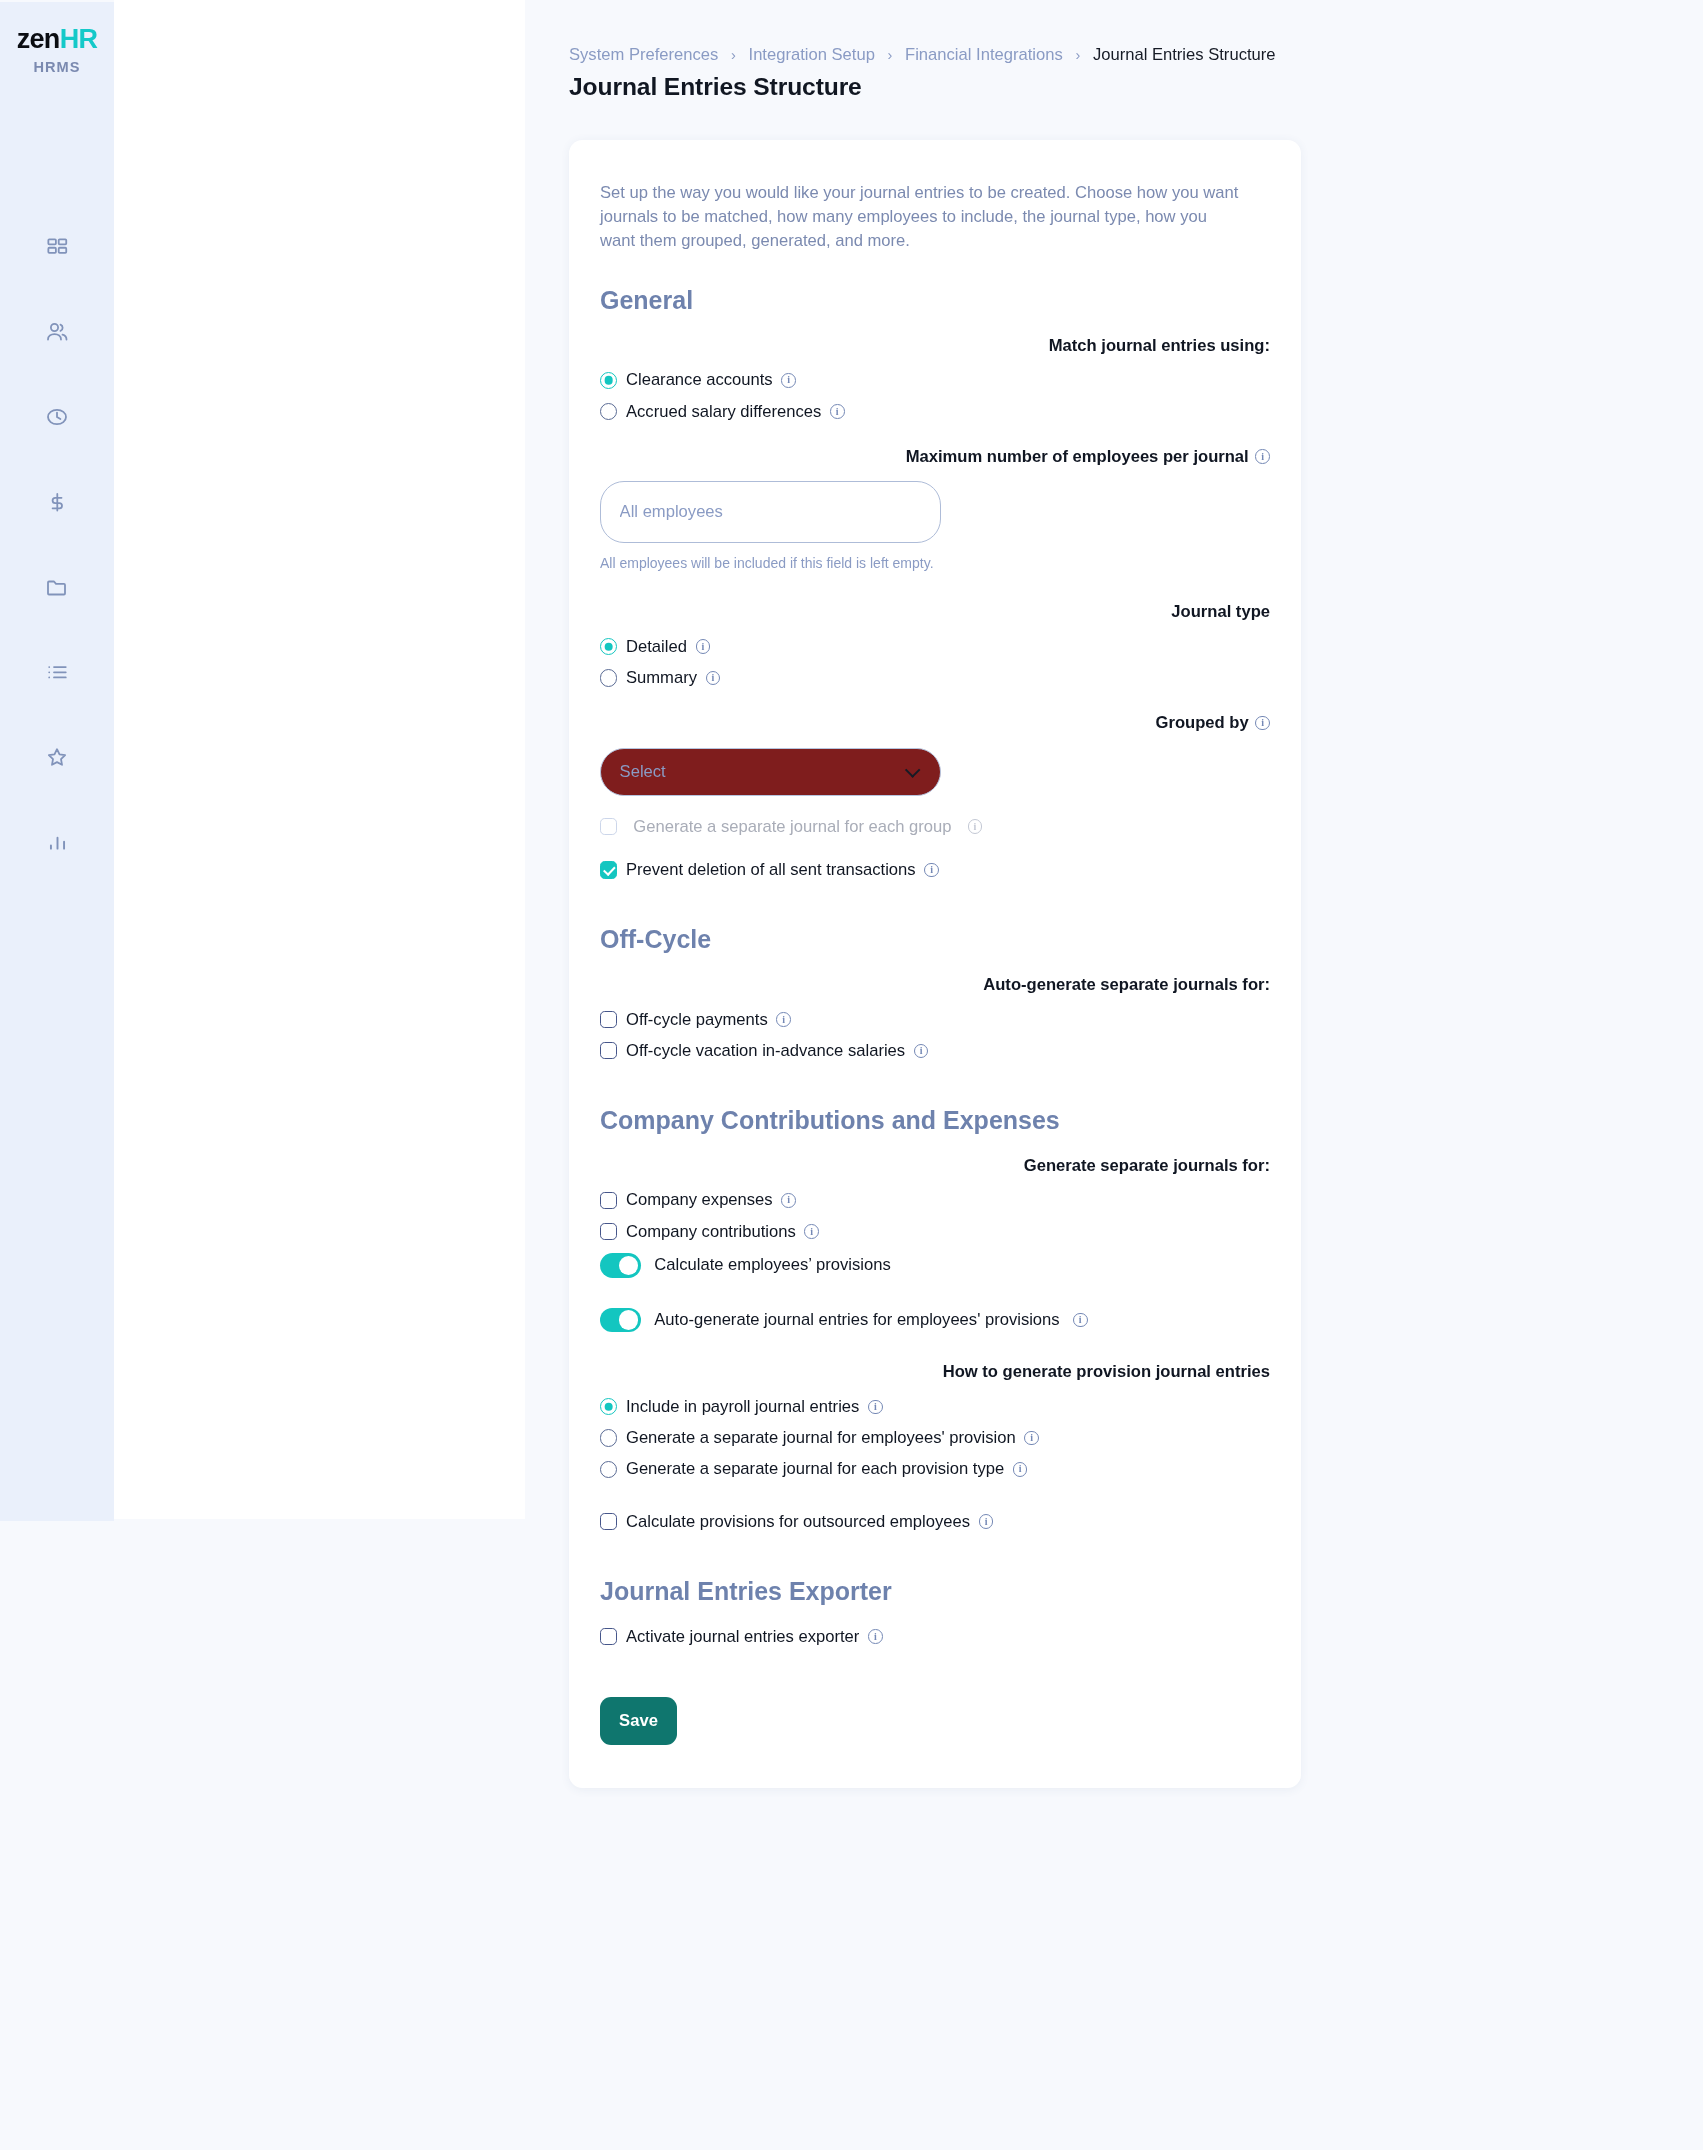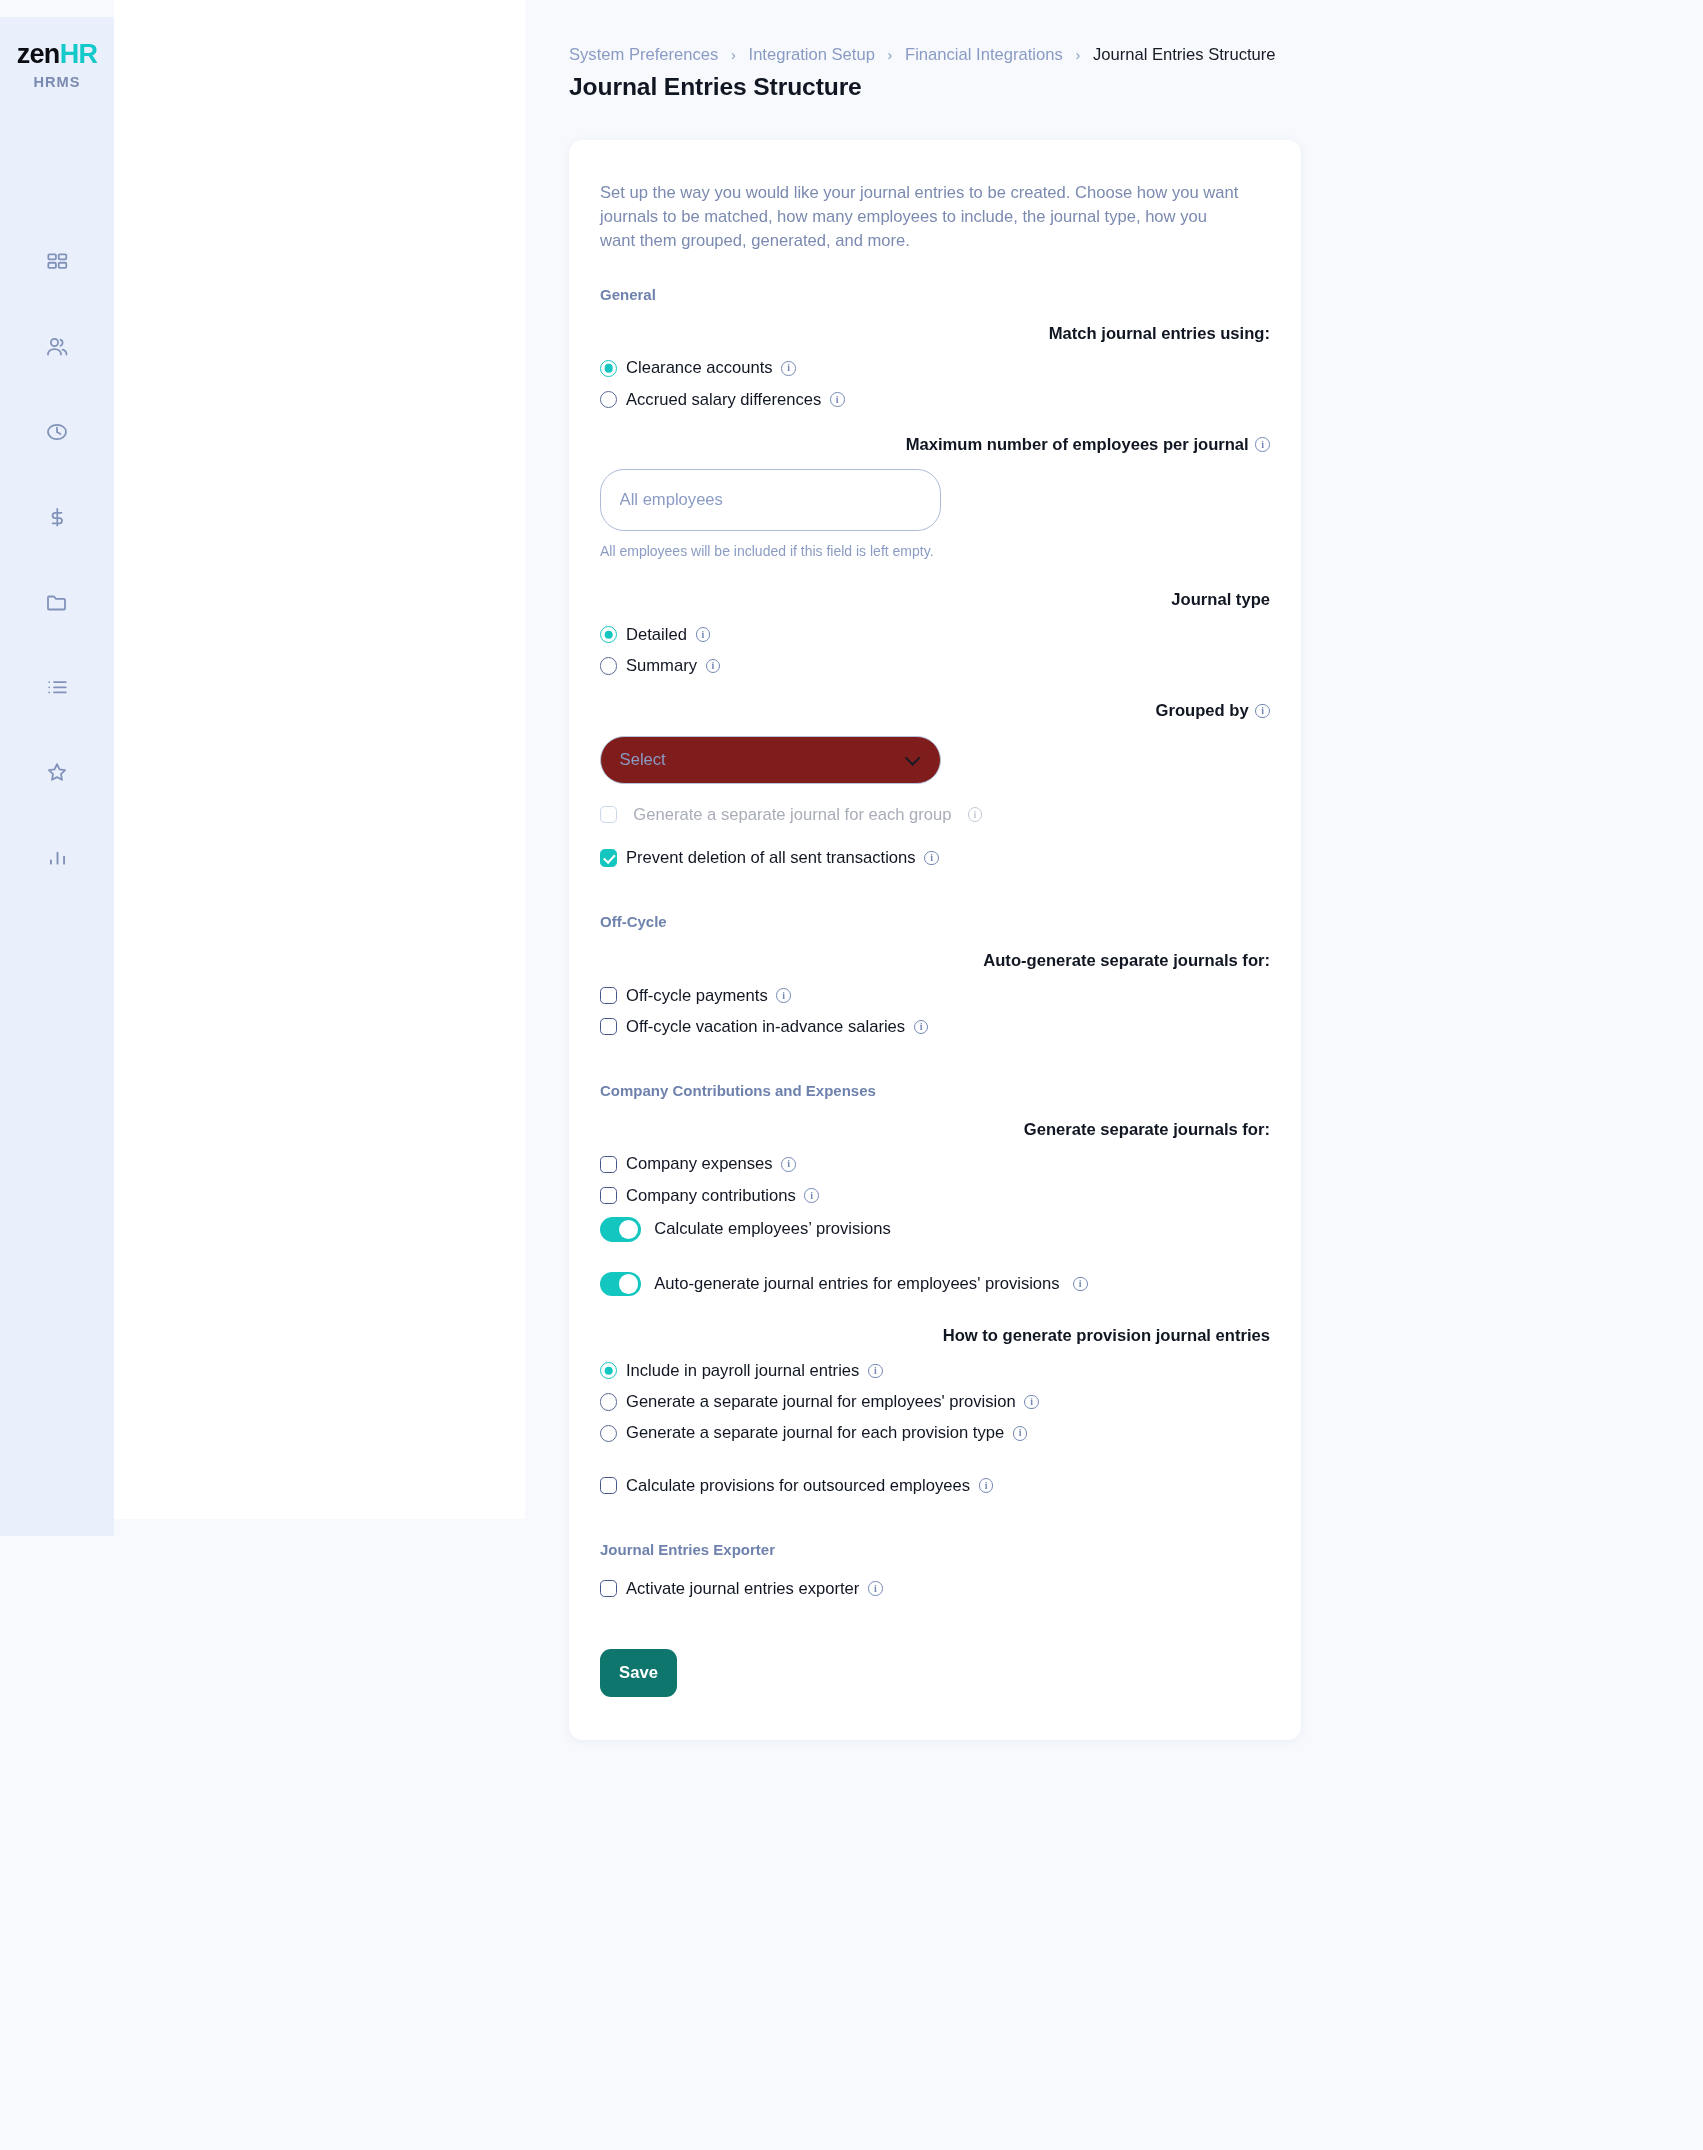--- a/index.html
+++ b/index.html
@@ -7,21 +7,21 @@
     width: 1704px;
     height: 2151px;
     background: #f7f9fd;
     font-family: "Liberation Sans", sans-serif;
     -webkit-font-smoothing: antialiased;
   }
   .app { position: relative; width: 1704px; height: 2151px; }
 
   
   .sidebar {
-    position: absolute; left: 0; top: 17px;
+    position: absolute; left: 0; top: 2px;
     width: 114px; height: 1519px;
     background: #eaf0fb;
   }
   .brand { padding-top: 24px; text-align: center; }
   .brand-logo {
     font-size: 27px; font-weight: 700; letter-spacing: -0.7px;
     line-height: 1;
   }
   .brand-zen { color: #0b0d12; }
   .brand-hr  { color: #14c9c9; }
@@ -72,21 +72,21 @@
     padding: 41px 31px 43px 31px;
   }
 
   .intro {
     font-size: 16.6px; line-height: 1.44; color: #7b8ab0;
     width: 643px;
     margin-bottom: 33px;
   }
 
   .section-title {
-    font-size: 15px; font-weight: 700; color: #6e82ad;
+    font-size: 25px; font-weight: 700; color: #6e82ad;
     margin-bottom: 21px;
   }
   .section-title.gap-top { margin-top: 45px; }
 
   .field-label {
     font-size: 16.6px; font-weight: 700; color: #101622;
     margin-bottom: 14.6px;
     display: flex; align-items: center; gap: 6.7px; justify-content: flex-end;
   }
 

